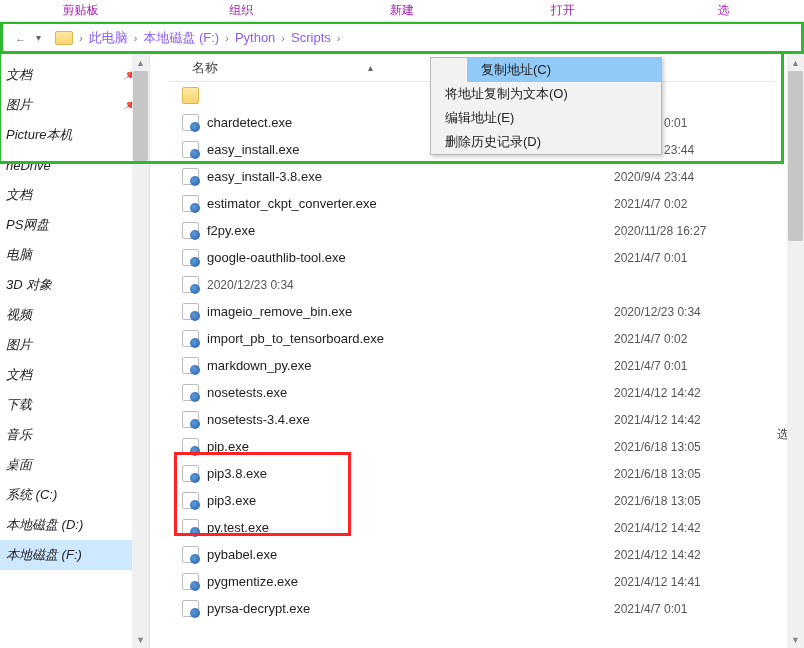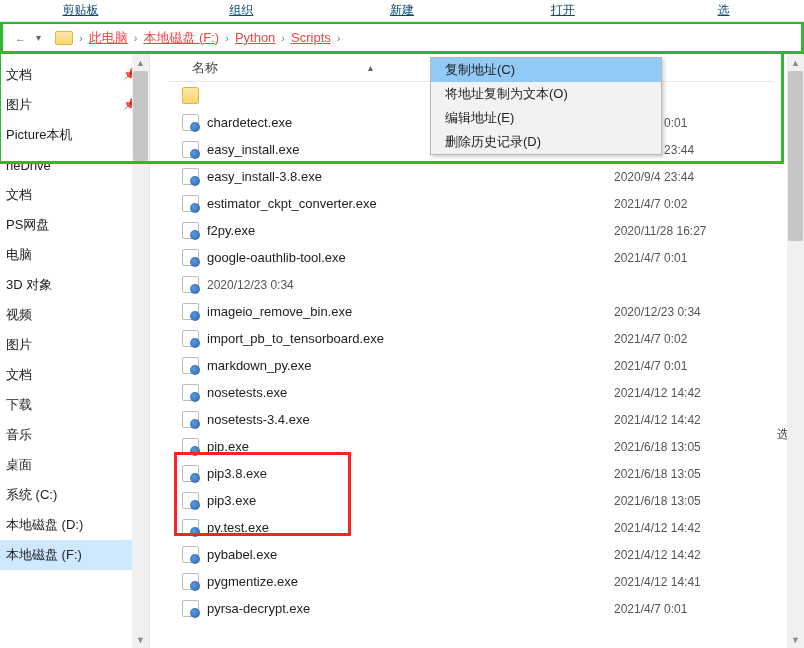--- a/index.html
+++ b/index.html
@@ -1,47 +1,47 @@
 <!DOCTYPE html>
 <html><head>
   <meta charset="utf-8">
   <style>
     * { margin: 0; padding: 0; box-sizing: border-box; }
     body { font-family: "Microsoft YaHei", "Segoe UI", sans-serif; font-size: 13px; background: #fff; color: #000; width: 804px; height: 648px; overflow: hidden; }
     .ribbon-tabs { display: flex; height: 22px; border-bottom: 1px solid #e5e5e5; }
-    .ribbon-tab { flex: 1; text-align: center; color: #0c4a6e; font-size: 12px; padding-top: 2px; text-decoration: underline; }
+    .ribbon-tab { flex: 1; text-align: center; color: #a21caf; font-size: 12px; padding-top: 2px; }
     .breadcrumb-bar { height: 32px; display: flex; align-items: center; padding-left: 6px; border: 3px solid #2db82d; border-top: 2px solid #2db82d; position: relative; }
     .bc-arrow { color: #666; padding: 0 6px; font-size: 11px; }
     .bc-down { color: #666; padding: 0 4px; font-size: 10px; }
     .bc-sep { color: #777; padding: 0 2px; font-size: 11px; }
     .folder-icon { width: 18px; height: 14px; background: linear-gradient(#ffe9a6, #f7d56e); border: 1px solid #d9b84a; border-radius: 2px; margin-right: 4px; }
-    .bc-item { padding: 0 4px; color: #ef4444; text-decoration: underline; }
+    .bc-item { padding: 0 4px; color: #8b5cf6; }
     .main { display: flex; height: 594px; }
     .sidebar { width: 150px; border-right: 1px solid #e5e5e5; overflow: hidden; position: relative; padding-top: 6px; }
-    .sidebar-item { height: 30px; display: flex; align-items: center; padding-left: 6px; color: #222; position: relative; }
+    .sidebar-item { height: 30px; display: flex; align-items: center; padding-left: 6px; color: #222; position: relative; font-style: italic; }
     .sidebar-item.selected { background: #cde8ff; }
     .pin { position: absolute; right: 12px; top: 8px; color: #888; font-size: 11px; }
     .content { flex: 1; display: flex; position: relative; }
     .sb-gutter { width: 18px; }
     .filecol { flex: 1; position: relative; }
     .header-row { height: 28px; display: flex; align-items: center; border-bottom: 1px solid #e8e8e8; }
     .col-name { width: 380px; padding-left: 24px; color: #444; display: flex; align-items: center; }
     .sort-arrow { margin-left: 150px; font-size: 10px; color: #666; }
     .green-ext { position: absolute; left: -170px; top: 0; right: -10px; height: 110px; border: 3px solid #2db82d; border-top: none; pointer-events: none; z-index: 2; }
     .file-list { position: relative; }
     .file-row { height: 27px; display: flex; align-items: center; position: relative; }
     .file-icon { width: 17px; height: 17px; margin-left: 14px; margin-right: 8px; position: relative; }
     .file-icon.folder { background: linear-gradient(#ffe9a6, #f7d56e); border: 1px solid #d9b84a; border-radius: 2px; }
     .file-icon.exe { background: #fff; border: 1px solid #bbb; border-radius: 2px; }
     .file-icon.exe::after { content: ""; position: absolute; right: -2px; bottom: -2px; width: 10px; height: 10px; background: radial-gradient(circle at 40% 40%, #5a9be0, #2a5ca0); border-radius: 50%; }
     .file-name { flex: 1; color: #222; }
     .file-date { width: 160px; color: #555; font-size: 12px; }
     .context-menu { position: absolute; left: 262px; top: -25px; width: 232px; background: #f2f2f2; border: 1px solid #b9b9b9; box-shadow: 2px 2px 4px rgba(0,0,0,0.2); z-index: 10; }
     .menu-item { height: 24px; display: flex; align-items: center; padding-left: 14px; color: #222; }
-    .menu-item.hover { background: #91c9f7; }
+    .menu-item.hover { background: #91c9f7; margin-left: 36px; }
     .red-box { position: absolute; left: 6px; top: 370px; width: 177px; height: 84px; border: 3px solid #f22; z-index: 5; pointer-events: none; }
     .sb-track { position: absolute; right: 0; top: 0; bottom: 0; width: 17px; background: #f0f0f0; }
     .sb-btn { width: 17px; height: 17px; background: #f0f0f0; display: flex; align-items: center; justify-content: center; color: #888; font-size: 9px; }
     .sb-thumb { position: absolute; left: 1px; right: 1px; background: #c6c6c6; border-radius: 2px; }
     .sb-left .sb-thumb { top: 17px; height: 90px; }
     .sb-right .sb-thumb { top: 17px; height: 170px; }
     .right-panel { width: 30px; padding-top: 370px; color: #333; font-size: 12px; text-align: center; }
     .right-panel div { padding: 2px 0; }
   </style>
 </head>

